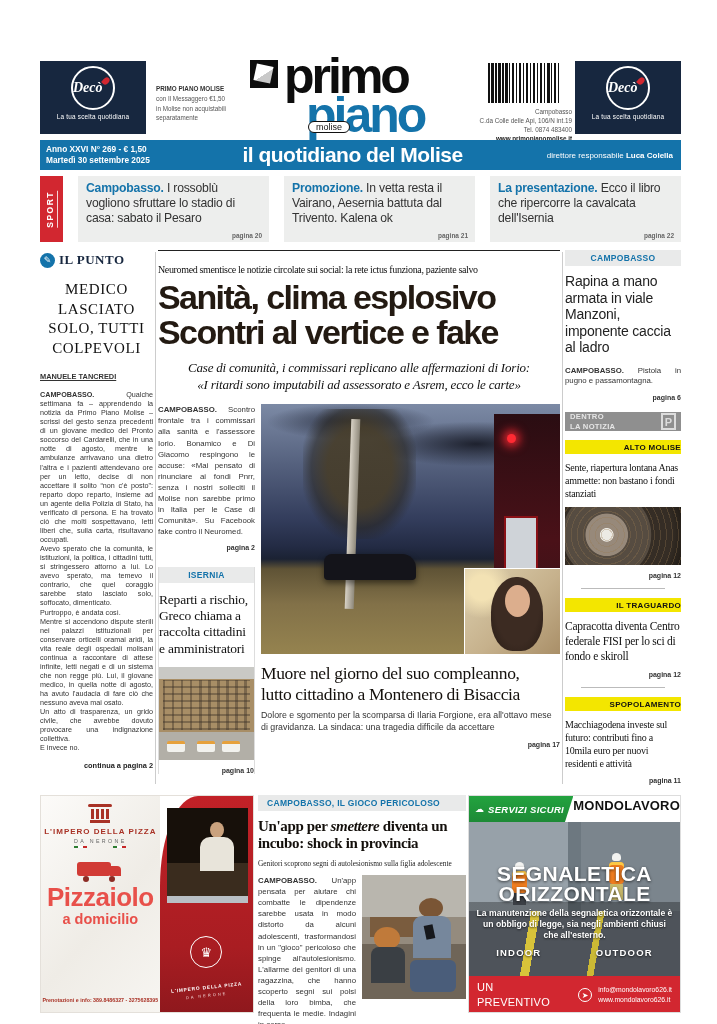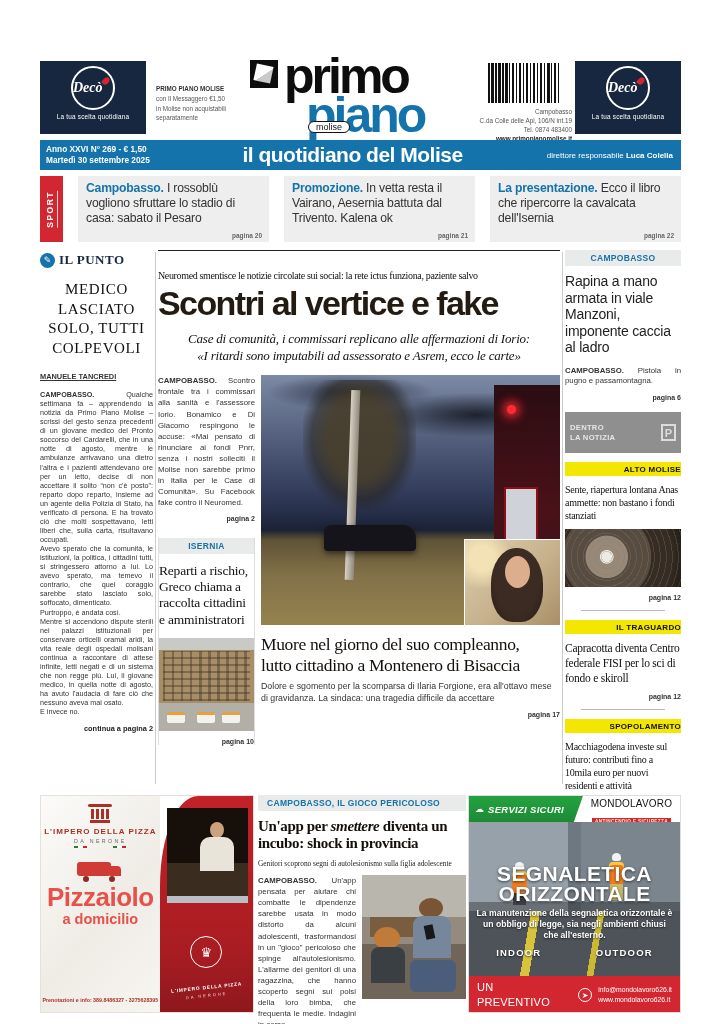--- a/index.html
+++ b/index.html
@@ -63,21 +63,21 @@
   .punto-label { font-family:"Liberation Serif", serif; font-weight:bold; font-size:13px; color:#17273f; letter-spacing:0.5px; }
   .punto-title { font-family:"Liberation Serif", serif; font-size:15px; text-align:center; line-height:1.3;
     letter-spacing:0.6px; color:#111; margin:12px 0 14px; }
   .punto-author { font-size:7.4px; font-weight:bold; text-decoration:underline; color:#333; margin-bottom:9px; }
   .punto-body p { font-size:7.2px; line-height:1.26; text-align:justify; color:#333; }
   .punto-body .pl b { font-size:7.2px; }
   .punto-continues { text-align:right; font-size:7.4px; font-weight:bold; color:#222; margin-top:8px; }
 
   
   .col-center { position:absolute; left:158px; top:250px; width:402px; }
-  .kicker { border-top:1.5px solid #222; padding-top:19px; font-family:"Liberation Serif", serif;
+  .kicker { border-top:1.5px solid #222; padding-top:13px; font-family:"Liberation Serif", serif;
     font-size:10px; letter-spacing:-0.35px; color:#111; white-space:nowrap; overflow:hidden; }
   .main-headline { font-size:34px; font-weight:bold; letter-spacing:-1.6px; line-height:1.03; color:#231a12; margin-top:5px; }
   .deck { font-family:"Liberation Serif", serif; font-style:italic; font-size:13px; text-align:center;
     line-height:1.32; color:#111; margin-top:9px; letter-spacing:-0.2px; }
   .center-row { display:flex; margin-top:11px; }
   .center-lcol { width:97px; margin-right:6px; }
   .story-body { font-size:7.8px; line-height:1.42; text-align:justify; color:#333; }
   .page-num { text-align:right; font-size:7px; font-weight:bold; color:#333; margin-top:7px; }
   .label-bar { background:#e9eaea; color:#1473aa; font-weight:bold; font-size:8.5px; text-align:center;
     padding:3px 0; letter-spacing:0.3px; }
@@ -137,21 +137,21 @@
   .boy1-body { position:absolute; left:9%; top:58%; width:34px; height:36px; border-radius:8px 8px 0 0; background:#3a3f44; }
   .boy2-hair { position:absolute; right:22%; top:18%; width:24px; height:20px; border-radius:50%; background:#7a5535; }
   .boy2-body { position:absolute; right:14%; top:33%; width:38px; height:42px; border-radius:9px 9px 0 0; background:#76879c; }
   .boy2-legs { position:absolute; right:10%; top:68%; width:46px; height:32px; border-radius:6px; background:#4a5d7a; }
   .boy2-phone { position:absolute; right:31%; top:40%; width:9px; height:14px; background:#16181c; transform:rotate(-12deg); }
 
   
   .col-right { position:absolute; left:565px; top:250px; width:116px; }
   .cb-head { font-size:14px; line-height:1.18; color:#222; letter-spacing:-0.2px; margin-top:7px; }
   .cb-body { font-size:7.8px; line-height:1.4; text-align:justify; color:#333; margin-top:10px; }
-  .dln-header { background:#8f8f8f; color:#e6e6e6; display:flex; align-items:center; margin-top:11px; padding:11px 5px; }
+  .dln-header { background:#8f8f8f; color:#e6e6e6; display:flex; align-items:center; margin-top:11px; padding:0 5px; }
   .dln-title { flex:1; font-size:7.6px; font-weight:bold; line-height:1.25; letter-spacing:0.3px; }
   .dln-logo { width:15px; height:17px; border:2px solid #dcdcdc; color:#dcdcdc; font-weight:bold; font-size:11px;
     display:flex; align-items:center; justify-content:center; }
   .yellow-bar { background:#f3e600; color:#111; font-weight:bold; font-size:8px; text-align:right;
     padding:2.5px 0; margin-top:9px; letter-spacing:0.3px; }
   .dln-text { font-family:"Liberation Serif", serif; font-size:10px; letter-spacing:-0.25px; line-height:1.3;
     color:#111; margin-top:7px; }
   .dln-divider { border-top:1px solid #bbb; width:72%; margin:9px auto 0; }
 
   
@@ -201,21 +201,21 @@
   .gioco-row { display:flex; gap:6px; margin-top:7px; }
   .gioco-body { width:98px; }
 
   .ad-mondo { position:absolute; left:468px; top:795px; width:213px; height:218px; overflow:hidden; border:1px solid #ddd; }
   .mondo-top { height:26px; display:flex; background:#fff; }
   .mondo-banner { width:54%; background:linear-gradient(#23a33f,#1d8a36); color:#fff; display:flex; align-items:center;
     gap:4px; padding-left:6px; clip-path:polygon(0 0, 100% 0, 92% 100%, 0 100%); }
   .mondo-banner .cloud { font-size:9px; font-style:normal; }
   .mondo-banner .txt { font-style:italic; font-weight:bold; font-size:9.5px; letter-spacing:0.3px; }
   .mondo-brandbox { flex:1; text-align:center; padding-top:2px; }
-  .mondo-brand { font-size:10px; font-weight:normal; color:#111; letter-spacing:0.2px; }
+  .mondo-brand { font-size:13px; font-weight:bold; color:#111; letter-spacing:0.2px; }
   .mondo-brand-sub { display:inline-block; background:#d22730; color:#ffeccc; font-size:4.6px; font-weight:bold;
     padding:1px 3px; letter-spacing:0.4px; }
   .mondo-photo { position:relative; height:154px; color:#fff; text-align:center;
     background:linear-gradient(180deg, rgba(0,0,0,0) 0 52%, rgba(0,0,0,.3) 52% 100%),
                linear-gradient(90deg,#97a1a9 0 47%,#6d7880 47% 53%,#7b858d 53% 100%); }
   .mondo-floor { position:absolute; left:0; right:0; bottom:0; height:42%;
     background:linear-gradient(100deg, transparent 0 28%, #d8c33a 28% 32%, transparent 32% 58%, #cbb935 58% 61%, transparent 61%),
                #4e535a; }
   .worker { position:absolute; }
   .w1 { left:20%; top:26%; width:16px; height:40px; }
@@ -321,28 +321,30 @@
       <span class="punto-icon">✎</span>
       <span class="punto-label">IL PUNTO</span>
     </div>
     <div class="punto-title">MEDICO LASCIATO SOLO, TUTTI COLPEVOLI</div>
     <div class="punto-author">MANUELE TANCREDI</div>
     <div class="punto-body">
       <p class="pl"><b>CAMPOBASSO.</b><span> Qualche settimana fa – apprendendo la notizia da Primo Piano Molise – scrissi del gesto senza precedenti di un giovane medico del Pronto soccorso del Cardarelli, che in una notte di agosto, mentre le ambulanze arrivavano una dietro l'altra e i pazienti attendevano ore per un letto, decise di non accettare il solito “non c'è posto”: reparto dopo reparto, insieme ad un agente della Polizia di Stato, ha verificato di persona. E ha trovato ciò che molti sospettavano, letti liberi che, sulla carta, risultavano occupati.</span></p>
       <p>Avevo sperato che la comunità, le istituzioni, la politica, i cittadini tutti, si stringessero attorno a lui. Lo avevo sperato, ma temevo il contrario, che quel coraggio sarebbe stato lasciato solo, soffocato, dimenticato.</p>
       <p>Purtroppo, è andata così.</p>
       <p>Mentre si accendono dispute sterili nei palazzi istituzionali per conservare orticelli oramai aridi, la vita reale degli ospedali molisani continua a raccontare di attese infinite, letti negati e di un sistema che non regge più. Lui, il giovane medico, in quella notte di agosto, ha avuto l'audacia di fare ciò che nessuno aveva mai osato.</p>
+      <p>Un atto di trasparenza, un grido civile, che avrebbe dovuto provocare una indignazione collettiva.</p>
       <p>E invece no.</p>
     </div>
     <div class="punto-continues">continua a pagina 2</div>
   </div>
 
   <div class="col-center">
     <div class="kicker">Neuromed smentisce le notizie circolate sui social: la rete ictus funziona, paziente salvo</div>
     <div class="main-headline">
+      <div>Sanità, clima esplosivo</div>
       <div>Scontri al vertice e fake</div>
     </div>
     <div class="deck">
       <div>Case di comunità, i commissari replicano alle affermazioni di Iorio:</div>
       <div>«I ritardi sono imputabili ad assessorato e Asrem, ecco le carte»</div>
     </div>
 
     <div class="center-row">
       <div class="center-lcol">
         <p class="story-body"><b>CAMPOBASSO.</b><span> Scontro frontale tra i commissari alla sanità e l'assessore Iorio. Bonamico e Di Giacomo respingono le accuse: «Mai pensato di rinunciare ai fondi Pnrr, senza i nostri solleciti il Molise non sarebbe primo in Italia per le Case di Comunità». Su Facebook fake contro il Neuromed.</span></p>

